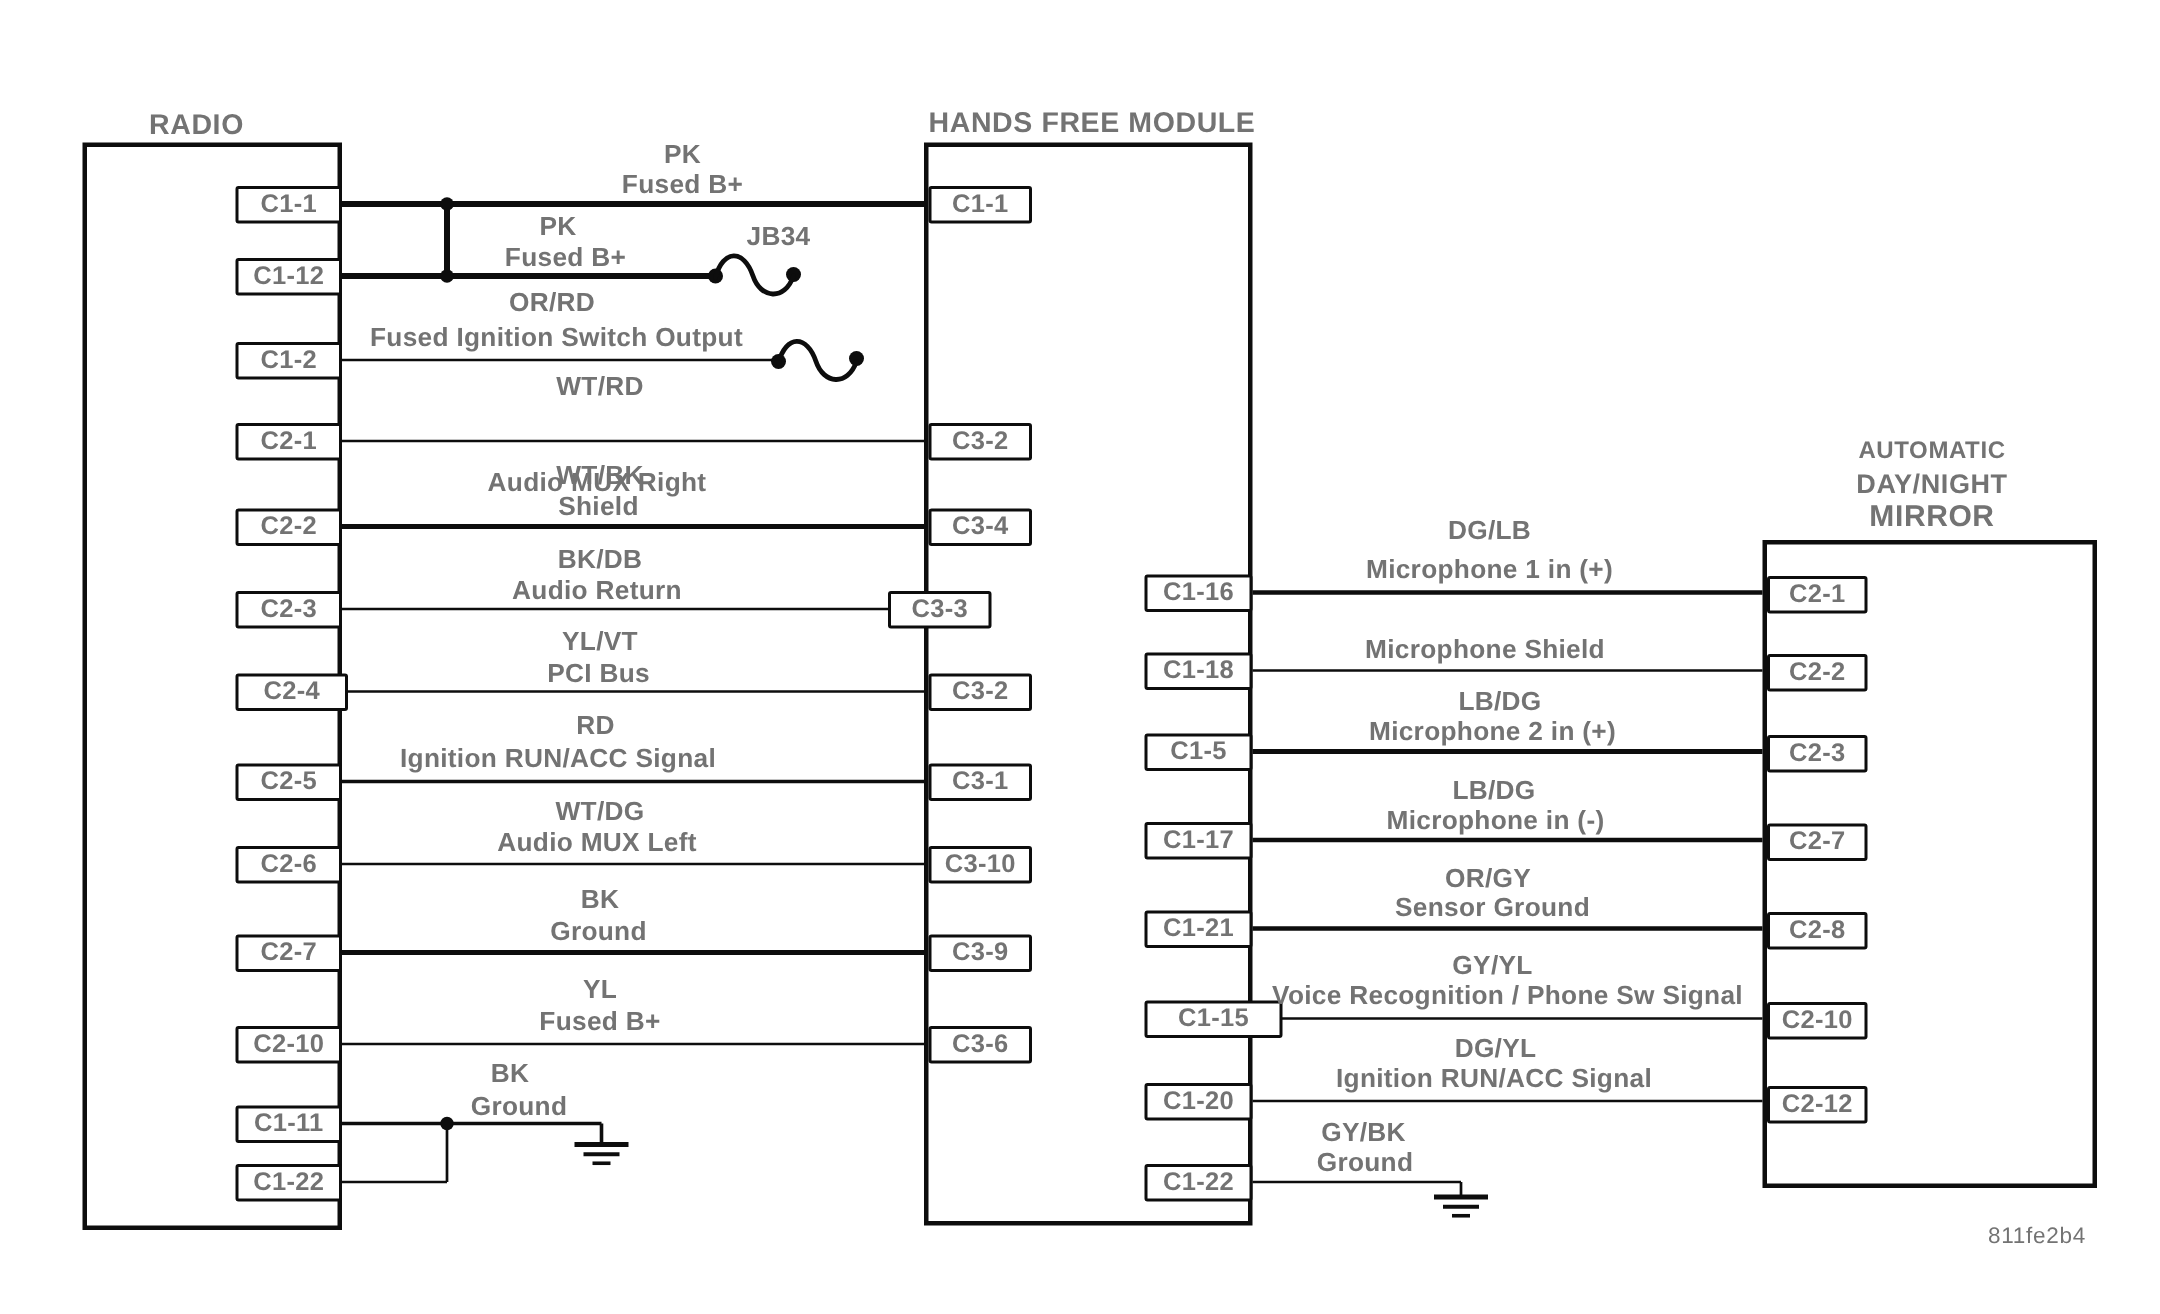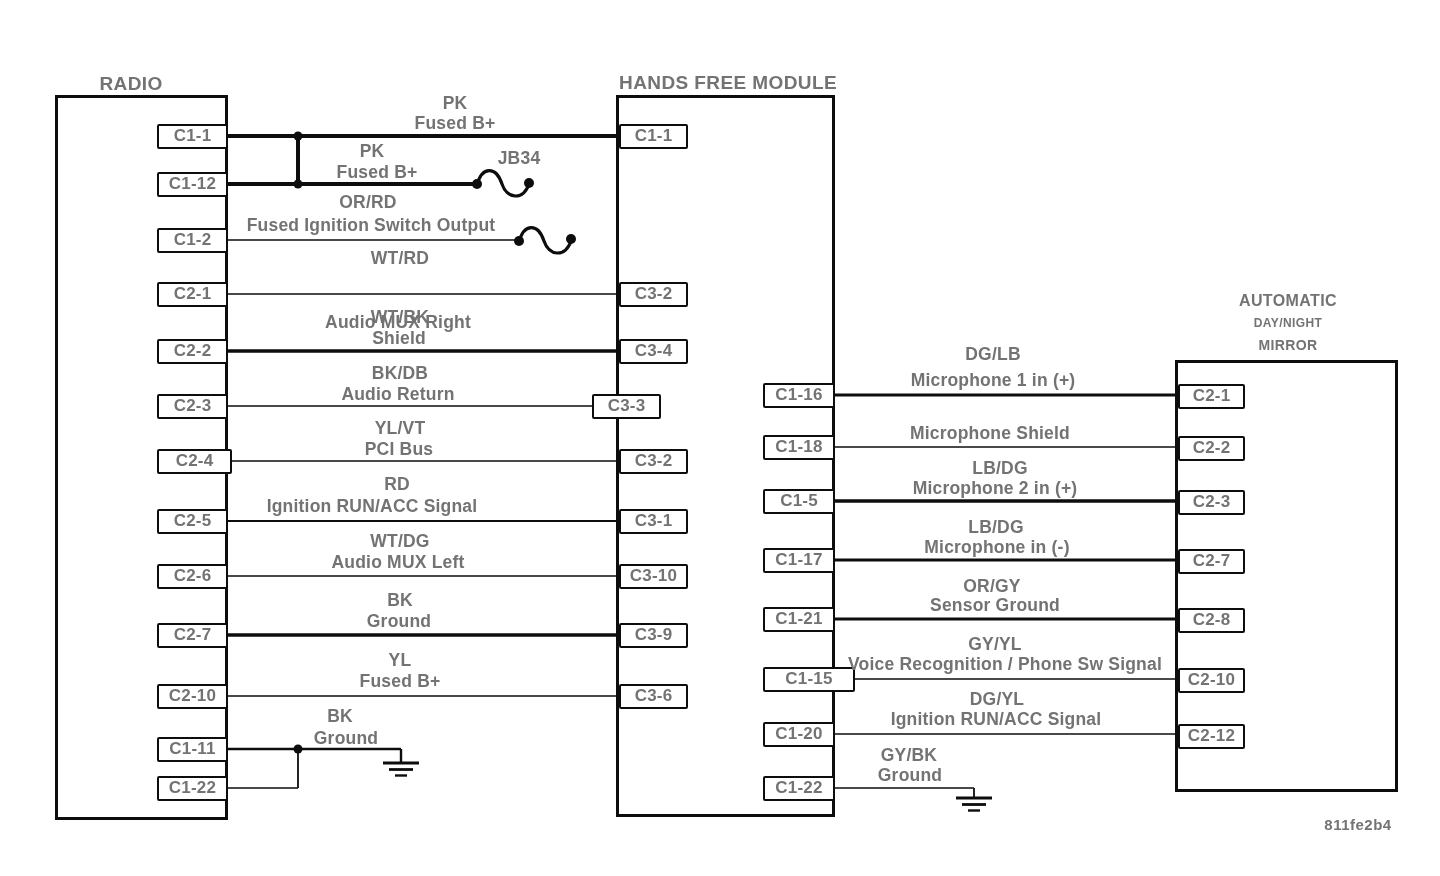--- a/index.html
+++ b/index.html
@@ -7,21 +7,21 @@
           font-family:"Liberation Sans","DejaVu Sans",sans-serif;color:#737373;}
   #wire-svg{position:absolute;left:0;top:0;z-index:1;}
   .cbox{position:absolute;border:3.5px solid #0d0d0d;background:transparent;box-sizing:border-box;z-index:2;}
   .ctitle{position:absolute;transform:translate(-50%,-50%);font-weight:bold;font-size:19px;
           white-space:nowrap;letter-spacing:.4px;z-index:4;}
   .pin{position:absolute;height:25px;border:2.6px solid #0d0d0d;background:#fff;box-sizing:border-box;
        display:flex;align-items:center;justify-content:center;font-weight:bold;font-size:17px;
        border-radius:2px;z-index:3;letter-spacing:.2px;}
   .wlabel{position:absolute;transform:translate(-50%,-50%);font-weight:bold;font-size:17.5px;
           white-space:nowrap;letter-spacing:.2px;z-index:4;}
-  .figcode{position:absolute;transform:translate(-50%,-50%);font-weight:bold;font-size:15px;
+  .figcode{position:absolute;transform:translate(-50%,-50%);font-weight:normal;font-size:15px;
            letter-spacing:.5px;z-index:4;}
 </style>
 </head>
 <body>
 
 <div class="canvas">
   <svg id="wire-svg" width="1440" height="876" viewBox="0 0 1440 876">
       <line x1="228" y1="136" x2="616" y2="136" stroke="#0d0d0d" stroke-width="4"></line>
       <line x1="228" y1="184" x2="477" y2="184" stroke="#0d0d0d" stroke-width="4"></line>
       <line x1="228" y1="240" x2="519" y2="240" stroke="#0d0d0d" stroke-width="1.6"></line>
@@ -64,22 +64,22 @@
       <line x1="968" y1="810.5" x2="980" y2="810.5" stroke="#0d0d0d" stroke-width="2.4"></line>
     </svg>
 
   <div class="cbox" style="left:55px;top:95px;width:173px;height:725px;"></div>
   <div class="cbox" style="left:616px;top:95px;width:219px;height:722px;"></div>
   <div class="cbox" style="left:1175px;top:360px;width:223px;height:432px;"></div>
 
   <div class="ctitle" style="left:131px;top:84px;">RADIO</div>
   <div class="ctitle" style="left:728px;top:83px;">HANDS FREE MODULE</div>
   <div class="ctitle" style="left:1288px;top:301px;font-size:16px;">AUTOMATIC</div>
-  <div class="ctitle" style="left:1288px;top:323px;font-size:12px;">DAY/NIGHT</div>
-  <div class="ctitle" style="left:1288px;top:345px;font-size:14px;">MIRROR</div>
+  <div class="ctitle" style="left:1288px;top:323px;font-size:18px;">DAY/NIGHT</div>
+  <div class="ctitle" style="left:1288px;top:345px;font-size:20px;">MIRROR</div>
 
   <div id="gen-layer">
       <div class="pin" style="left: 157px; top: 123.5px; width: 71px;">C1-1</div>
       <div class="pin" style="left: 157px; top: 171.5px; width: 71px;">C1-12</div>
       <div class="pin" style="left: 157px; top: 227.5px; width: 71px;">C1-2</div>
       <div class="pin" style="left: 157px; top: 281.5px; width: 71px;">C2-1</div>
       <div class="pin" style="left: 157px; top: 338.5px; width: 71px;">C2-2</div>
       <div class="pin" style="left: 157px; top: 393.5px; width: 71px;">C2-3</div>
       <div class="pin" style="left: 157px; top: 448.5px; width: 75px;">C2-4</div>
       <div class="pin" style="left: 157px; top: 508.5px; width: 71px;">C2-5</div>

